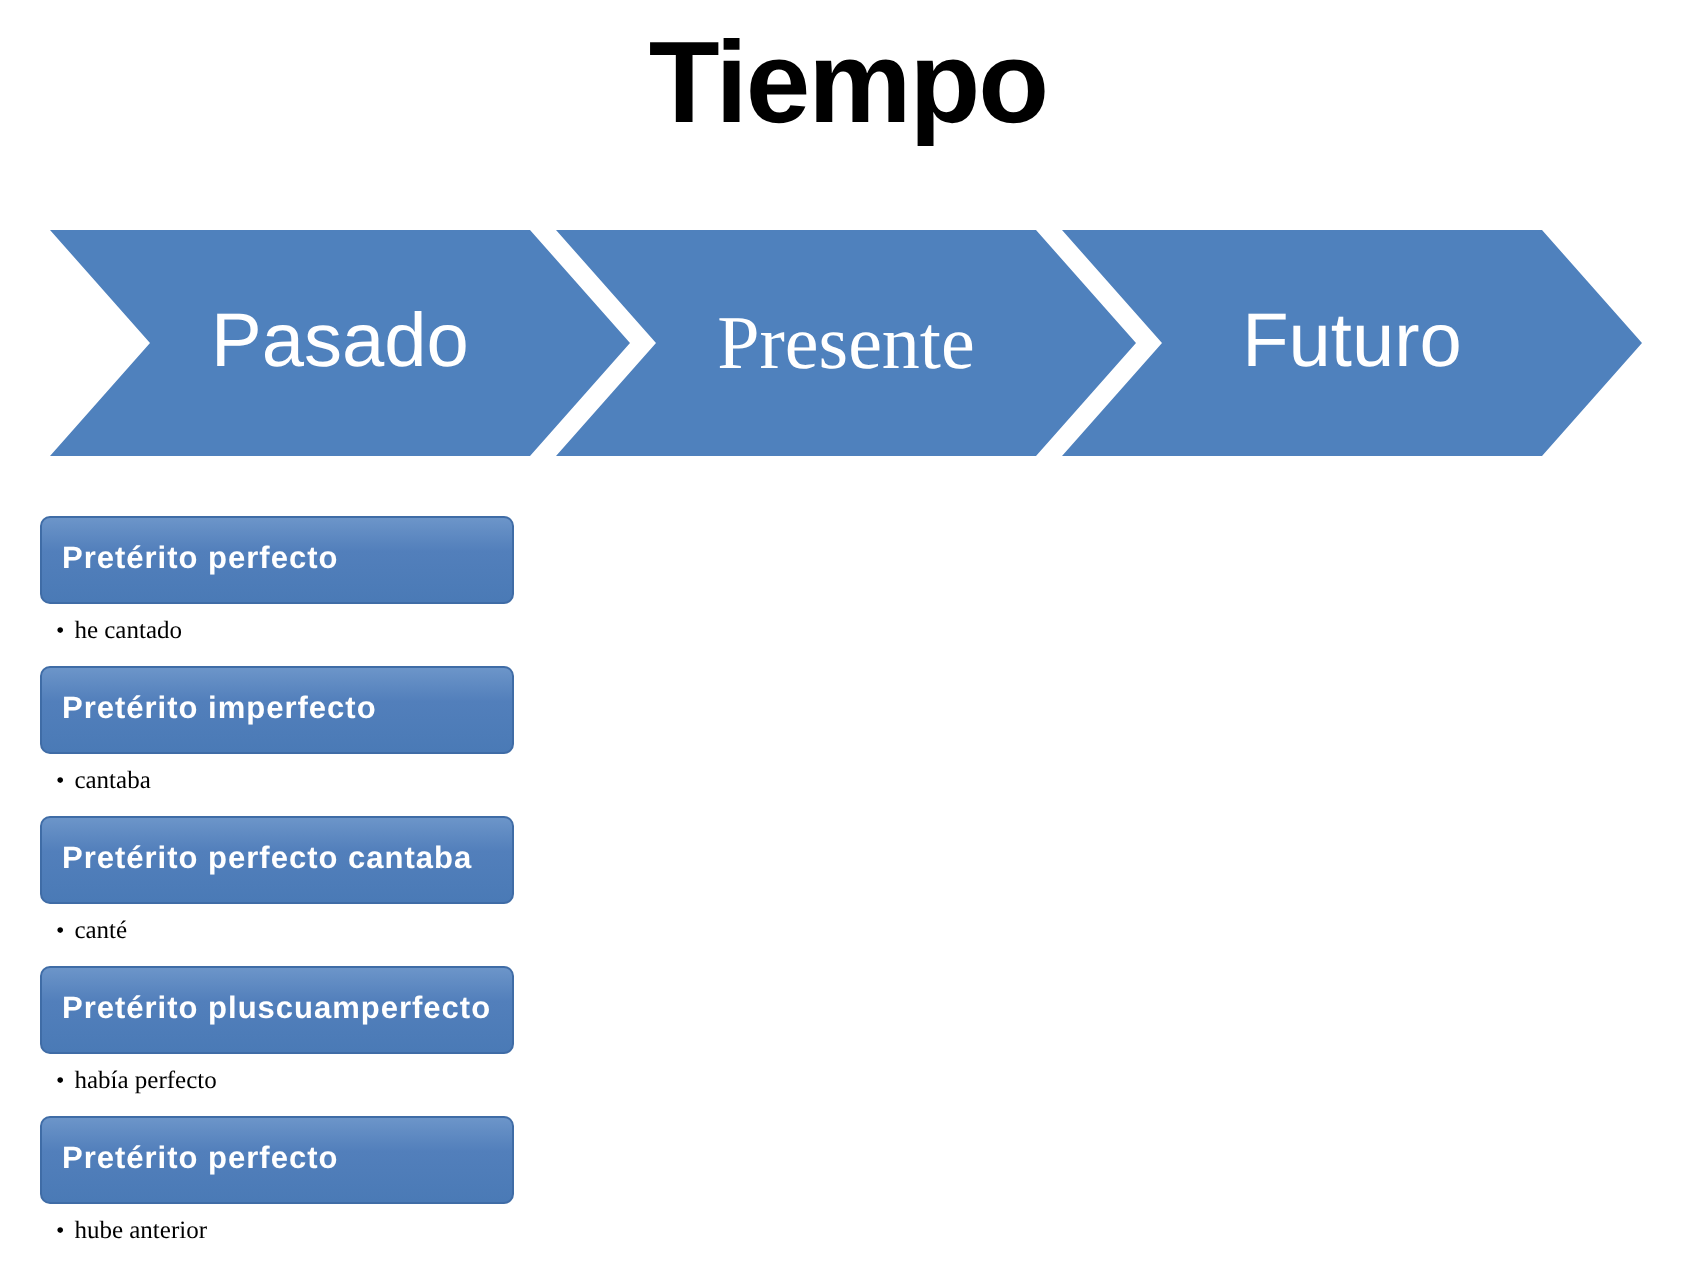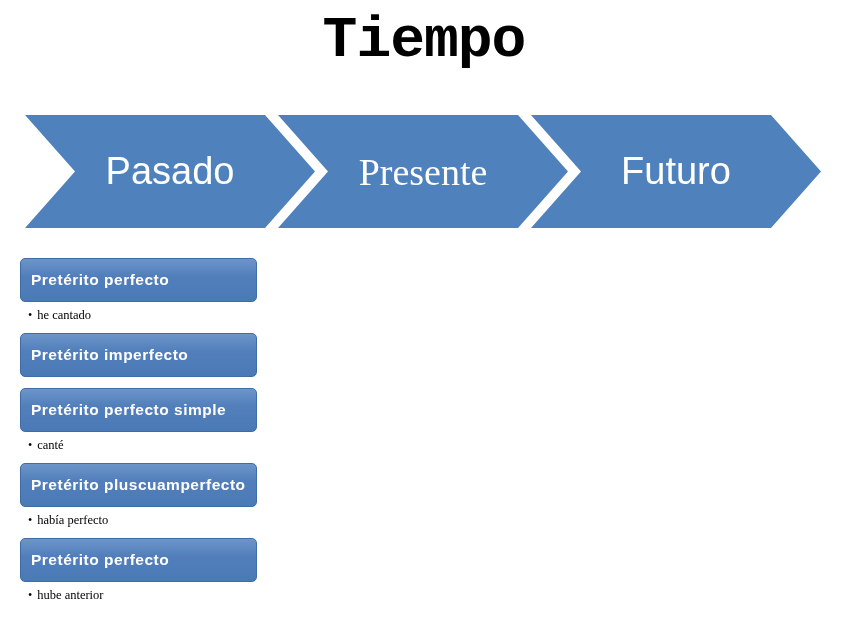--- a/index.html
+++ b/index.html
@@ -15,21 +15,21 @@
     background: #ffffff;
     overflow: hidden;
   }
   .title {
     position: absolute;
     top: 8px;
     left: 0;
     width: 100%;
     margin: 0;
     text-align: center;
-    font-family: Liberation Mono, monospace;
+    font-family: Liberation Sans, sans-serif;
     font-size: 58px;
     font-weight: 800;
     letter-spacing: -1px;
     color: #000000;
   }
   .chevron-row {
     position: absolute;
     top: 115px;
     left: 25px;
     width: 796px;
@@ -124,25 +124,28 @@
       </div>
       <div class="tense-example">
         <span class="bullet">•</span><span>he cantado</span>
       </div>
     </div>
 
     <div class="tense-item">
       <div class="tense-bar">
         <span>Pretérito imperfecto</span>
       </div>
+      <div class="tense-example">
+        <span class="bullet">•</span><span>cantaba</span>
+      </div>
     </div>
 
     <div class="tense-item">
       <div class="tense-bar">
-        <span>Pretérito perfecto simple</span>
+        <span>Pretérito perfecto cantaba</span>
       </div>
       <div class="tense-example">
         <span class="bullet">•</span><span>canté</span>
       </div>
     </div>
 
     <div class="tense-item">
       <div class="tense-bar">
         <span>Pretérito pluscuamperfecto</span>
       </div>

